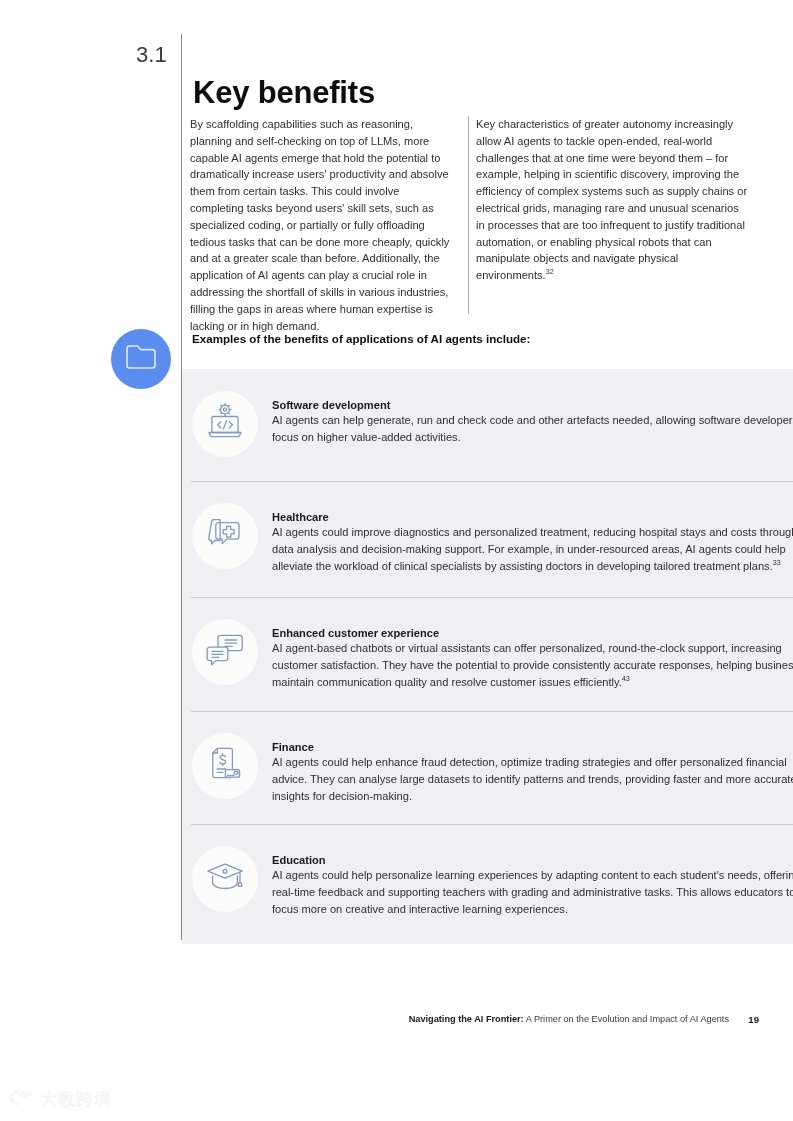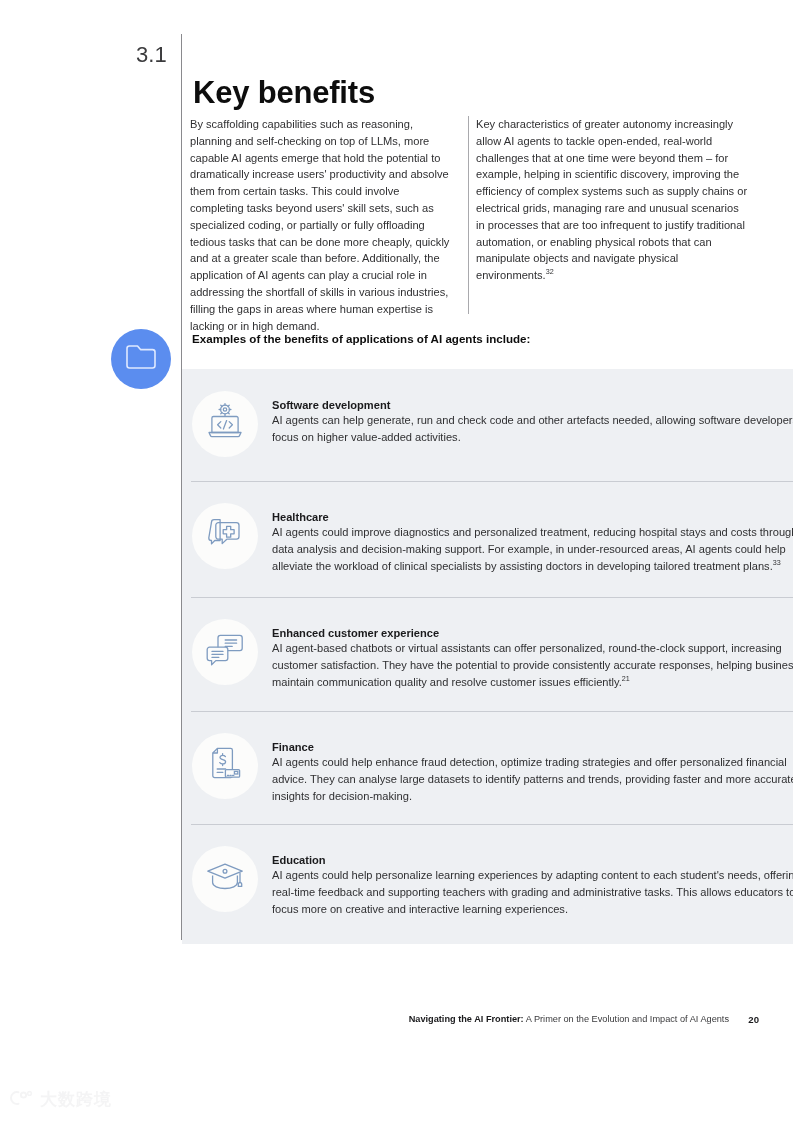--- a/index.html
+++ b/index.html
@@ -288,21 +288,21 @@
         <svg width="42" height="40" viewBox="0 0 42 40" fill="none" stroke="#7e9bc0" stroke-width="1.3">
           <path d="M16.4 5.4h19.4a2.4 2.4 0 0 1 2.4 2.4v10.4a2.4 2.4 0 0 1-2.4 2.4h-13l-4 3.8v-3.8h-2.4a2.4 2.4 0 0 1-2.4-2.4V7.8a2.4 2.4 0 0 1 2.4-2.4z" stroke-linejoin="round"></path>
           <path d="M21.2 10h11.4M21.2 13.2h11.4M21.2 16.4h7" stroke-linecap="round"></path>
           <path d="M5.6 17.2h15.8a2.4 2.4 0 0 1 2.4 2.4v8.6a2.4 2.4 0 0 1-2.4 2.4h-9.6l-4.2 4.2v-4.2H5.6a2.4 2.4 0 0 1-2.4-2.4v-8.6a2.4 2.4 0 0 1 2.4-2.4z" fill="#fcfcfb" stroke-linejoin="round"></path>
           <path d="M8 21.4h11M8 24.4h11M8 27.4h6.8" stroke-linecap="round"></path>
         </svg>
       </span>
     </div>
     <div class="benefit-body">
       <div class="benefit-title">Enhanced customer experience</div>
-      <div class="benefit-desc"><span>AI agent-based chatbots or virtual assistants can offer personalized, round-the-clock support, increasing customer satisfaction. They have the potential to provide consistently accurate responses, helping businesses maintain communication quality and resolve customer issues efficiently.</span><sup>21</sup></div>
+      <div class="benefit-desc"><span>AI agent-based chatbots or virtual assistants can offer personalized, round-the-clock support, increasing customer satisfaction. They have the potential to provide consistently accurate responses, helping businesses maintain communication quality and resolve customer issues efficiently.</span><sup>43</sup></div>
     </div>
   </div>
 
   <div class="benefit-row row-4">
     <div class="benefit-icon-wrap">
       <span>
         <svg width="38" height="40" viewBox="0 0 38 40" fill="none" stroke="#7e9bc0" stroke-width="1.3">
           <path d="M11.4 4.4h13.2a1.8 1.8 0 0 1 1.8 1.8v25.6a1.8 1.8 0 0 1-1.8 1.8H8.6a1.8 1.8 0 0 1-1.8-1.8V9z" stroke-linejoin="round"></path>
           <path d="M11.4 4.4v4.6H6.8" stroke-linejoin="round"></path>
           <path d="M19.4 12.6c-.6-.8-1.6-1.2-2.7-1.2-1.5 0-2.7.9-2.7 2.1 0 2.7 5.6 1.4 5.6 4.2 0 1.3-1.3 2.2-2.9 2.2-1.2 0-2.3-.5-2.9-1.3M16.6 9.6v1.7M16.6 19.9v1.7" stroke-linecap="round"></path>
@@ -334,21 +334,21 @@
     <div class="benefit-body">
       <div class="benefit-title">Education</div>
       <div class="benefit-desc"><span>AI agents could help personalize learning experiences by adapting content to each student's needs, offering real-time feedback and supporting teachers with grading and administrative tasks. This allows educators to focus more on creative and interactive learning experiences.</span><sup></sup></div>
     </div>
   </div>
 
 </div>
 
 <div class="footer">
   <div class="footer-text"><b>Navigating the AI Frontier:</b><span> A Primer on the Evolution and Impact of AI Agents</span></div>
-  <div class="footer-page">20</div>
+  <div class="footer-page">19</div>
 </div>
 
 <div class="watermark">
   <span>
     <svg width="26" height="18" viewBox="0 0 26 18" fill="none">
       <path d="M10.5 3.2a6 6 0 1 0 0 11.6" stroke="#ececed" stroke-width="2" stroke-linecap="round"></path>
       <circle cx="15.5" cy="6" r="2.6" stroke="#ececed" stroke-width="2"></circle>
       <circle cx="21.5" cy="4.4" r="1.8" stroke="#ececed" stroke-width="1.6"></circle>
     </svg>
   </span>

